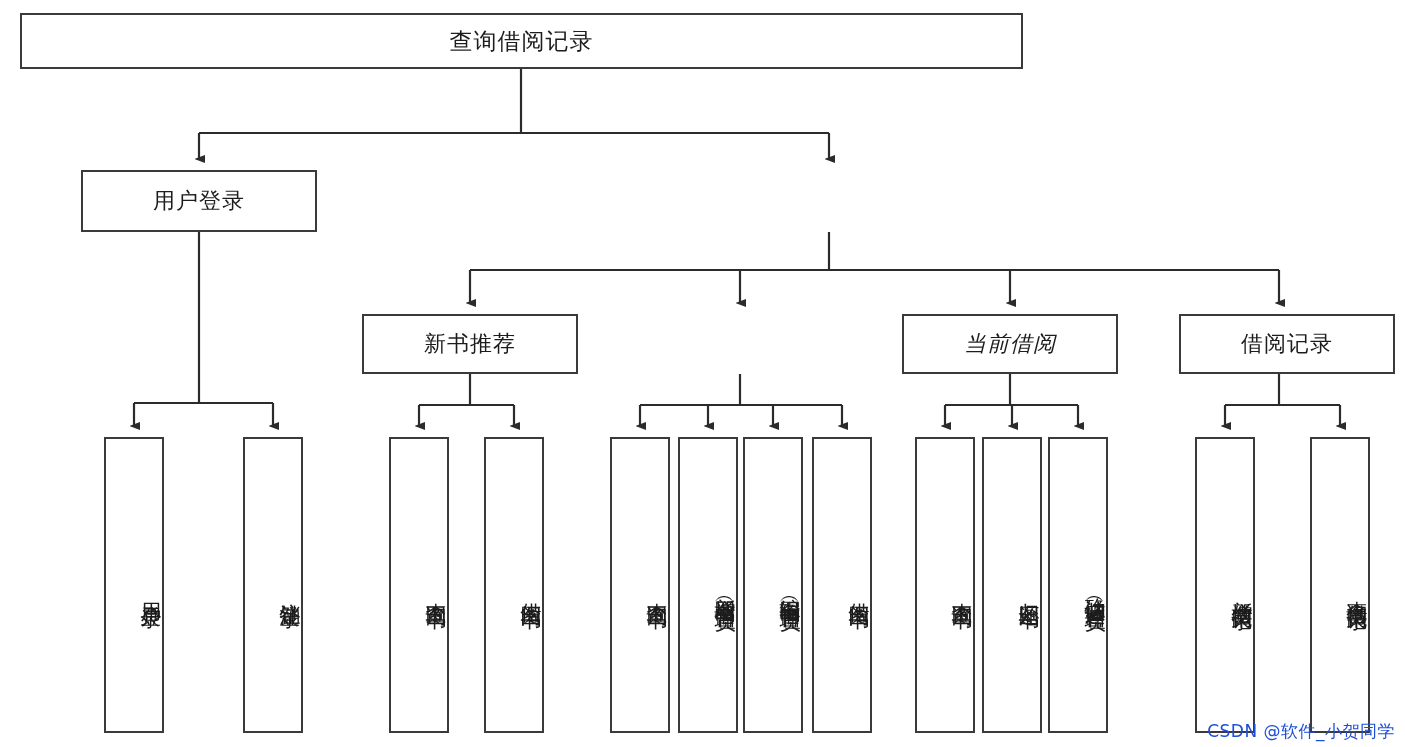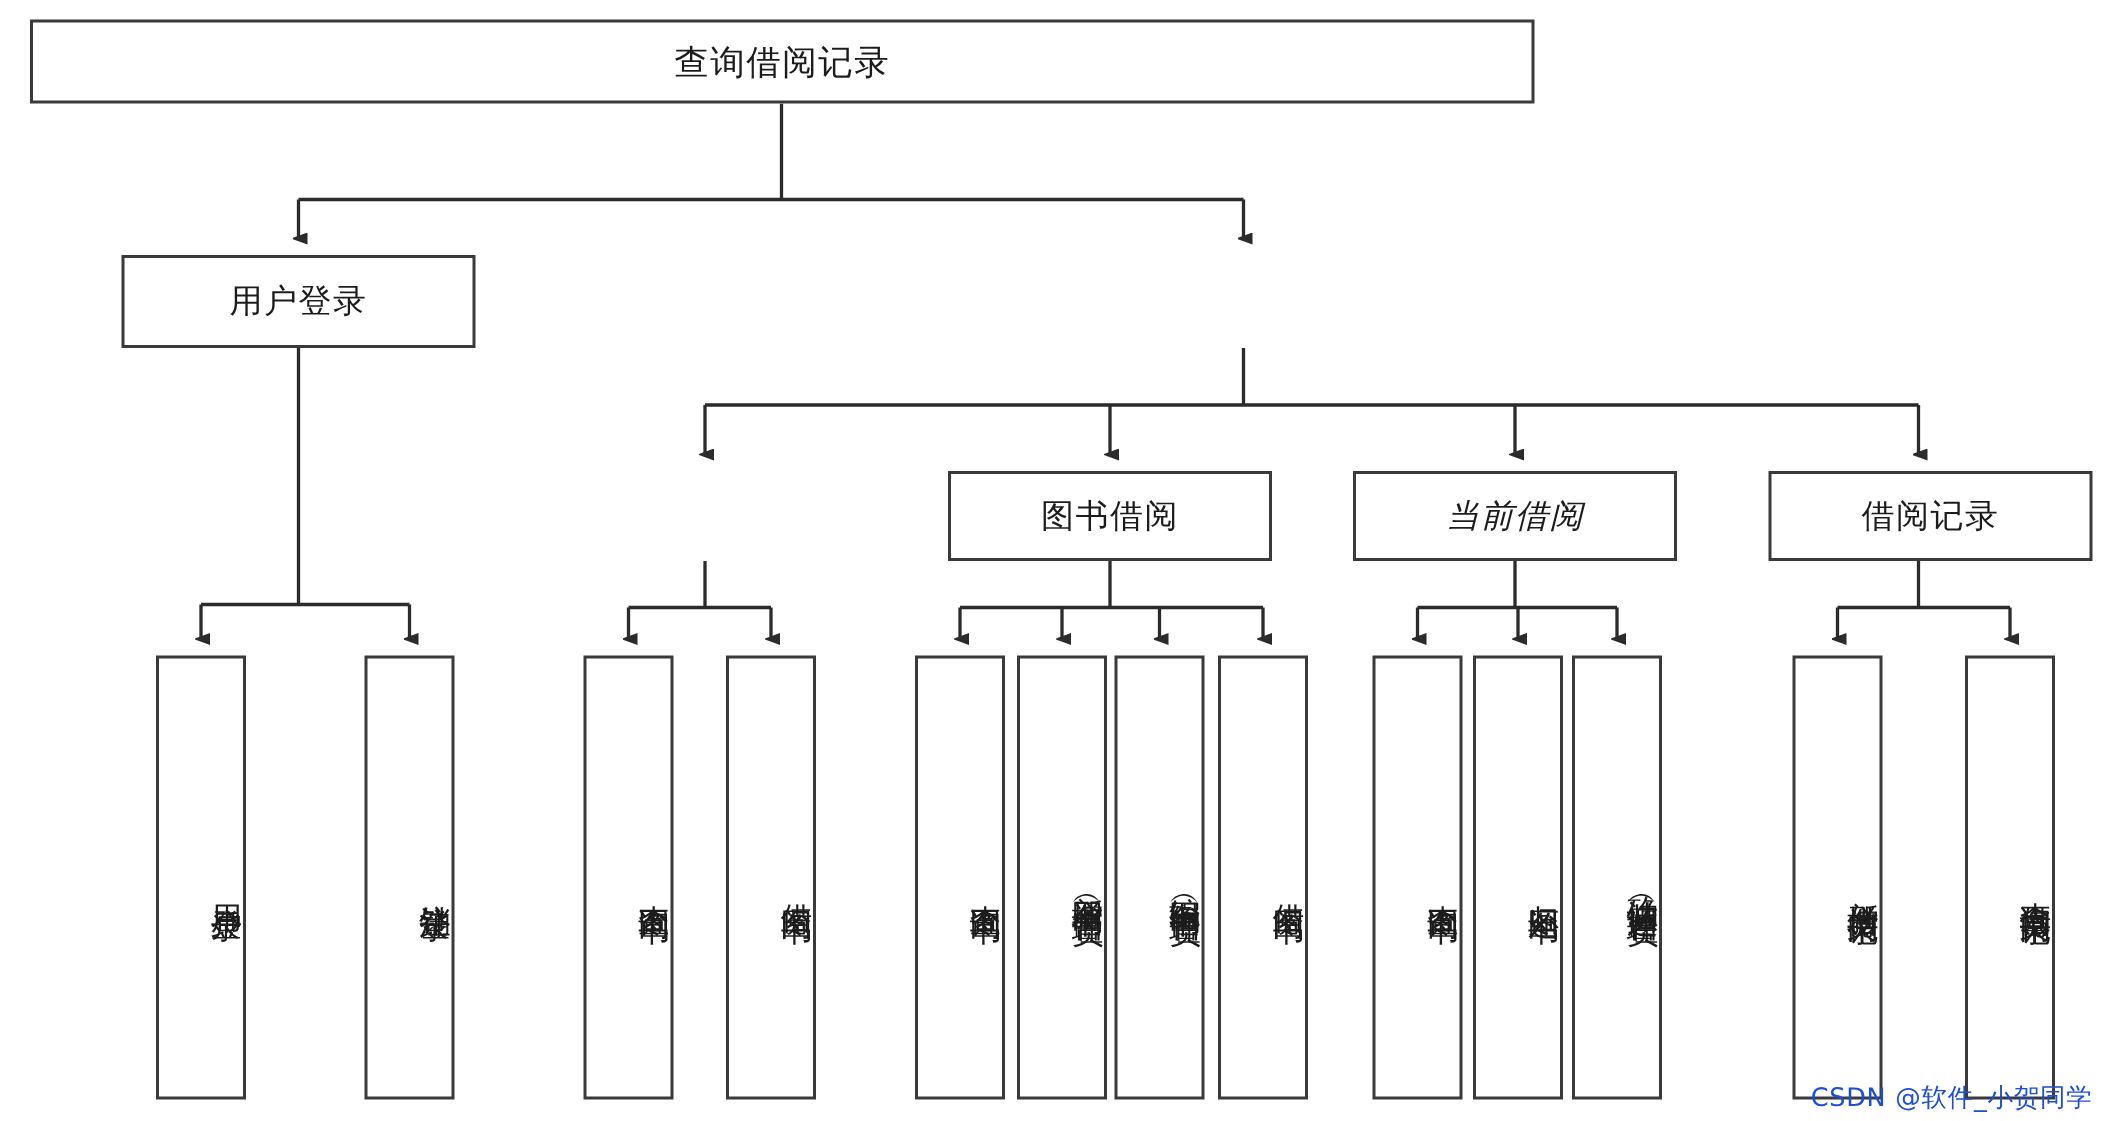--- a/index.html
+++ b/index.html
@@ -108,22 +108,22 @@
   </svg>
 
   <div class="node node-h node-root" style="left:20px;top:13px;width:1003px;height:56px;">
     <span>查询借阅记录</span>
   </div>
 
   <div class="node node-h" style="left:81px;top:170px;width:236px;height:62px;">
     <span>用户登录</span>
   </div>
 
-  <div class="node node-h" style="left:632px;top:314px;width:216px;height:60px;">
-    <span>图书借阅</span>
+  <div class="node node-h" style="left:362px;top:314px;width:216px;height:60px;">
+    <span>新书推荐</span>
   </div>
   <div class="node node-h" style="left:902px;top:314px;width:216px;height:60px;font-style:italic;">
     <span>当前借阅</span>
   </div>
   <div class="node node-h" style="left:1179px;top:314px;width:216px;height:60px;font-family:Liberation Mono, monospace;">
     <span>借阅记录</span>
   </div>
 
   <div class="node node-v" style="left:104px;top:437px;width:60px;height:296px;">
     <span>用户登录</span>

